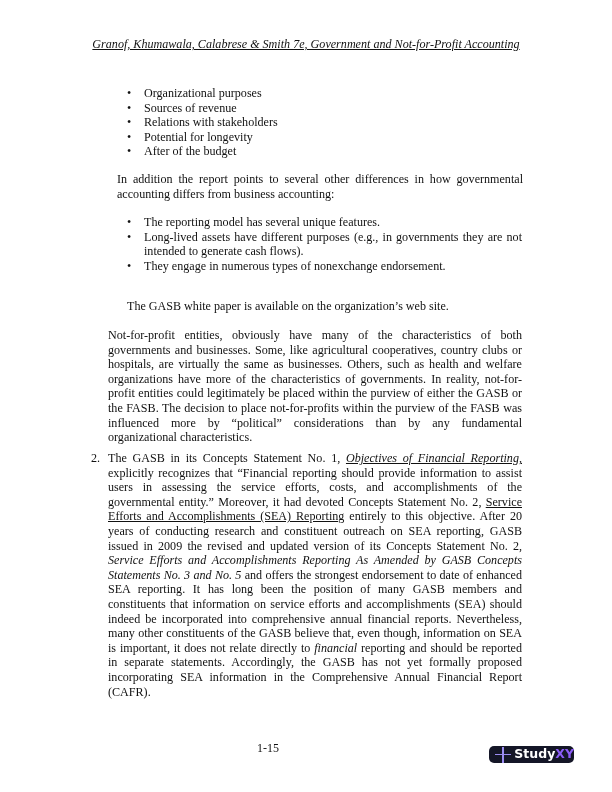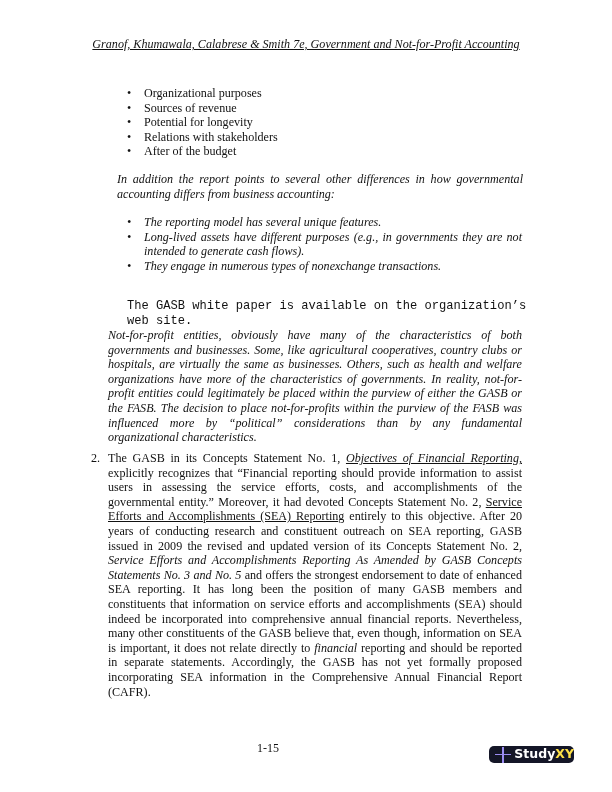--- a/index.html
+++ b/index.html
@@ -6,21 +6,21 @@
   body {
     width: 612px; height: 792px; position: relative; overflow: hidden;
     font-family: "Liberation Serif", "DejaVu Serif", serif;
     color: #111111; font-size: 12.1px; line-height: 14.6px;
   }
   .header {
     position: absolute; top: 37px; left: 0; width: 612px; text-align: center;
     font-style: italic; text-decoration: underline; font-size: 12.1px;
   }
   .block { position: absolute; }
-  .just { text-align: justify; font-style: italic; }
+  .just { text-align: justify; }
   ul.bullets { list-style: none; margin: 0; padding: 0; }
   ul.bullets li { position: relative; padding-left: 16px; }
   ul.bullets li::before {
     content: "\2022"; position: absolute; left: -1px; top: 0; font-size: 12px;
   }
   .num-item { position: absolute; }
   .num-label { position: absolute; left: 0; top: 0; }
   .num-text { position: absolute; left: 17px; top: 0; width: 414px; text-align: justify; }
   .u { text-decoration: underline; }
   .ui { text-decoration: underline; font-style: italic; }
@@ -29,44 +29,44 @@
   .badge {
     position: absolute; left: 489px; top: 746px; width: 85px; height: 17px;
     background: #141627; border-radius: 5px;
     display: flex; align-items: center;
     font-family: "DejaVu Sans", sans-serif; font-weight: bold; font-size: 12.5px; color: #ffffff;
   }
   .badge .plus { position: relative; width: 16px; height: 16px; margin-left: 6px; margin-right: 5px; }
   .badge .plus::before, .badge .plus::after { content: ""; position: absolute; background: #9b8cf2; }
   .badge .plus::before { left: 7px; top: 0; width: 1.6px; height: 16px; }
   .badge .plus::after { left: 0; top: 7px; width: 16px; height: 1.6px; }
-  .badge .xy { color: #fde047; }
+  .badge .xy { color: #8b5cf6; }
 </style>
 </head>
 <body>
 
 <div class="header">Granof, Khumawala, Calabrese &amp; Smith 7e, Government and Not-for-Profit Accounting</div>
 
 <ul class="bullets block" style="top:86px; left:128px; width:400px;">
   <li>Organizational purposes</li>
   <li>Sources of revenue</li>
+  <li>Relations with stakeholders</li>
   <li>Potential for longevity</li>
-  <li>Relations with stakeholders</li>
   <li>After of the budget</li>
 </ul>
 
 <p class="block just" style="top:172px; left:117px; width:406px; margin:0;">In addition the report points to several other differences in how governmental accounting differs from business accounting:</p>
 
 <ul class="bullets block just" style="top:215px; left:128px; width:394px;">
   <li>The reporting model has several unique features.</li>
   <li>Long-lived assets have different purposes (e.g., in governments they are not intended to generate cash flows).</li>
-  <li>They engage in numerous types of nonexchange transactions.</li>
+  <li>They engage in numerous types of nonexchange endorsement.</li>
 </ul>
 
-<p class="block" style="top:299px; left:127px; width:400px; margin:0;font-family:Liberation Mono, monospace;">The GASB white paper is available on the organization’s web site.</p>
+<p class="block" style="top:299px; left:127px; width:400px; margin:0;">The GASB white paper is available on the organization’s web site.</p>
 
 <p class="block just" style="top:328px; left:108px; width:414px; margin:0;">Not-for-profit entities, obviously have many of the characteristics of both governments and businesses.  Some, like agricultural cooperatives, country clubs or hospitals, are virtually the same as businesses.  Others, such as health and welfare organizations have more of the characteristics of governments.  In reality, not-for-profit entities could legitimately be placed within the purview of either the GASB or the FASB.  The decision to place not-for-profits within the purview of the FASB was influenced more by “political” considerations than by any fundamental organizational characteristics.</p>
 
 <div class="num-item" style="top:451px; left:91px; width:431px;">
   <span class="num-label">2.</span>
   <div class="num-text"><span>The GASB in its Concepts Statement No. 1, </span><span class="ui">Objectives of Financial Reporting,</span><span> explicitly recognizes that “Financial reporting should provide information to assist users in assessing the service efforts, costs, and accomplishments of the governmental entity.”  Moreover, it had devoted Concepts Statement No. 2, </span><span class="u">Service Efforts and Accomplishments (SEA) Reporting</span><span> entirely to this objective.  After 20 years of conducting research and constituent outreach on SEA reporting, GASB issued in 2009 the revised and updated version of its Concepts Statement No. 2, </span><span class="i">Service Efforts and Accomplishments Reporting As Amended by GASB Concepts Statements No. 3 and No. 5</span><span> and offers the strongest endorsement to date of enhanced SEA reporting.  It has long been the position of many GASB members and constituents that information on service efforts and accomplishments (SEA) should indeed be incorporated into comprehensive annual financial reports.  Nevertheless, many other constituents of the GASB believe that, even though, information on SEA is important, it does not relate directly to </span><span class="i">financial</span><span> reporting and should be reported in separate statements.  Accordingly, the GASB has not yet formally proposed incorporating SEA information in the Comprehensive Annual Financial Report (CAFR).</span></div>
 </div>
 
 <div class="page-num">1-15</div>
 

